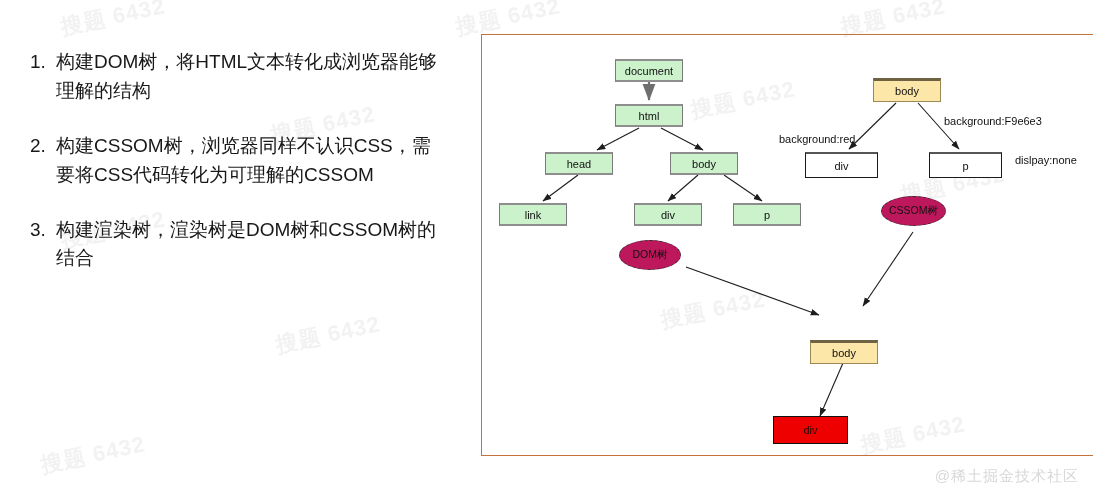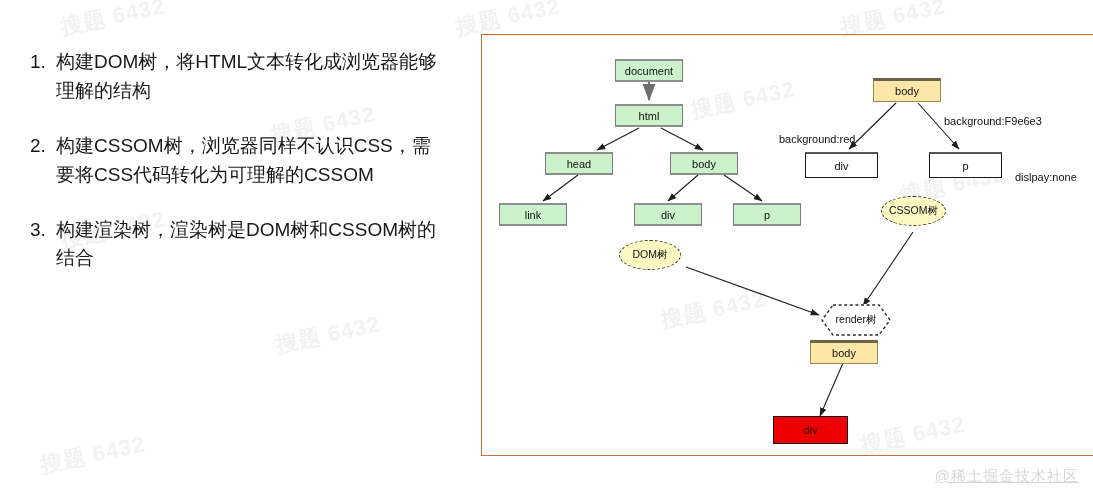--- a/index.html
+++ b/index.html
@@ -29,21 +29,20 @@
     letter-spacing: 1px;
   }
   .wm-brand {
     position: absolute;
     right: 14px;
     bottom: 8px;
     color: #d8d8d8;
     font-size: 15px;
     white-space: nowrap;
     letter-spacing: 1px;
-    text-decoration: underline;
   }
 
   
   #steps-list {
     position: absolute;
     left: 22px;
     top: 48px;
     width: 420px;
   }
   .step {
@@ -110,21 +109,21 @@
     background: #ffffff;
     border: 1px solid #1a1a1a;
     border-top: 2px solid #555;
   }
   .node-red {
     background: #ee0000;
     border: 1px solid #111;
     color: #2a0000;
   }
   .node-dashed-ellipse {
-    background: #fef9c3;
+    background: #be185d;
     border: 1.4px dashed #2b2b2b;
     border-radius: 50%;
     font-size: 10.5px;
   }
   .node-dashed-hex {
     background: #ffffff;
     font-size: 10.5px;
   }
   .hex-shape {
     position: absolute;
@@ -254,32 +253,26 @@
   <div class="node node-white" style="left:324px; top:118px; width:73px; height:26px;">
     <span>div</span>
   </div>
 
   <div class="label" style="left:298px; top:99px;">background:red</div>
 
   <div class="node node-white" style="left:448px; top:118px; width:73px; height:26px;">
     <span>p</span>
   </div>
 
-  <div class="label" style="left:534px; top:137px;">dislpay:none</div>
+  <div class="label" style="left:534px; top:120px;">dislpay:none</div>
 
   <div class="node node-dashed-ellipse" style="left:400px; top:162px; width:65px; height:30px;">
     <span>CSSOM树</span>
   </div>
 
-  <div class="node node-dashed-hex" style="left:340px; top:270px; width:70px; height:32px;">
-    <svg class="hex-shape" viewBox="0 0 70 32" preserveAspectRatio="none">
-      <polygon points="12,1 58,1 69,16 58,31 12,31 1,16" fill="#ffffff" stroke="#2b2b2b" stroke-width="1.4" stroke-dasharray="3,2.6"></polygon>
-    </svg>
-    <span>render树</span>
-  </div>
 
   <div class="node node-amber" style="left:329px; top:306px; width:68px; height:24px;">
     <span>body</span>
   </div>
 
   <div class="node node-red" style="left:292px; top:382px; width:75px; height:28px;">
     <span>div</span>
   </div>
 
 </div>

